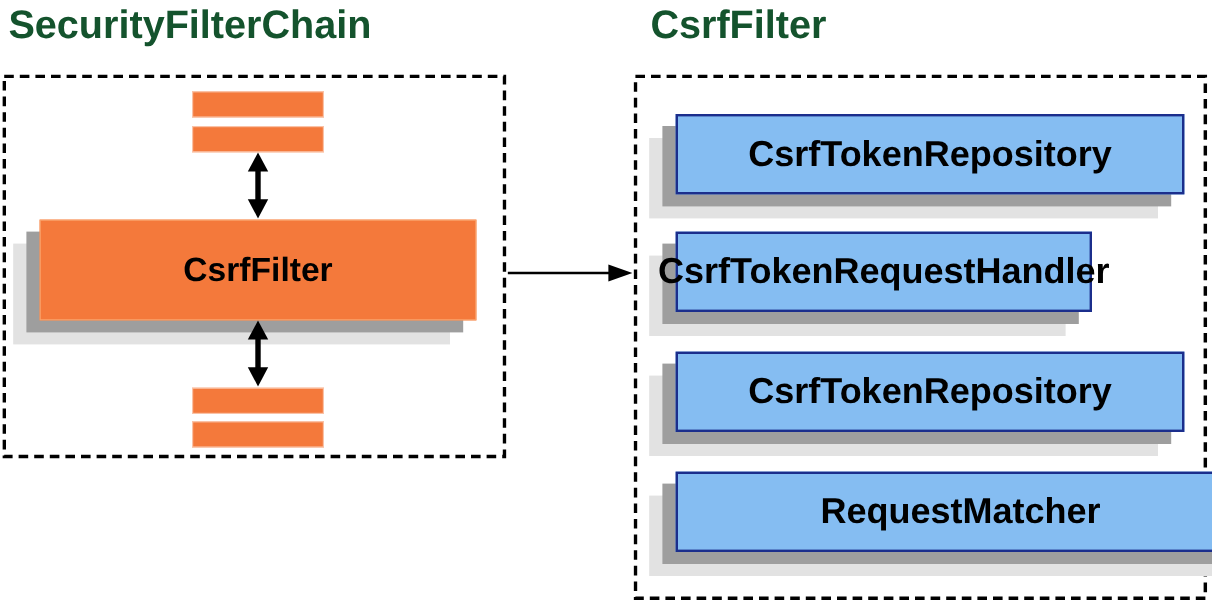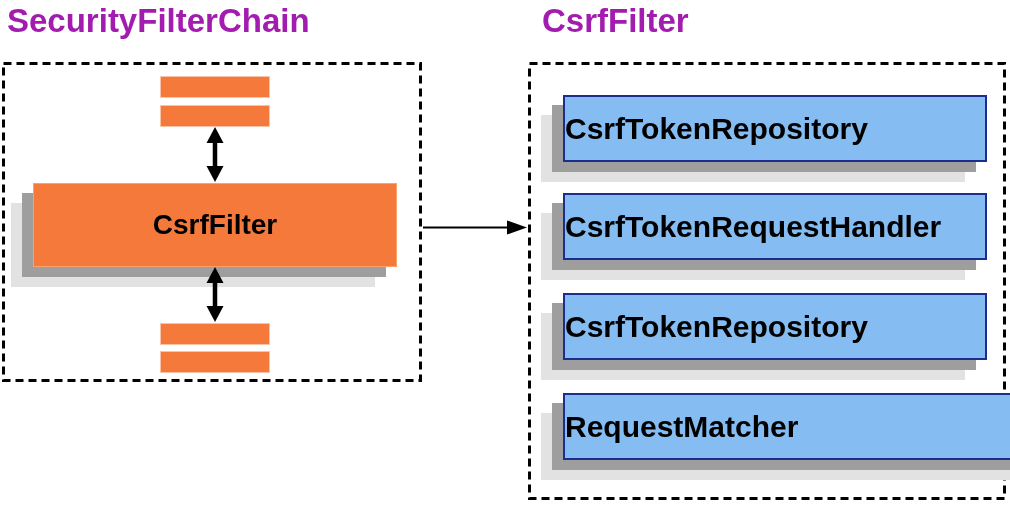--- a/index.html
+++ b/index.html
@@ -13,21 +13,21 @@
     width: 1010px;
     height: 505px;
     background: #ffffff;
     overflow: hidden;
   }
   .abs { position: absolute; }
   .panel-title {
     font-weight: bold;
     font-size: 33px;
     line-height: 1.1;
-    color: #a21caf;
+    color: #14532d;
     white-space: nowrap;
   }
   .dashed-panel { background: transparent; }
   .dashed-panel svg { display: block; }
   .filter-bar {
     background: var(--filter-orange, #f4793b);
     border: 1px solid rgba(255, 255, 255, 0.55);
     box-sizing: border-box;
   }
   .csrf-filter-box {
@@ -45,20 +45,21 @@
     font-size: 28px;
     color: #000000;
     white-space: nowrap;
   }
   .component-box {
     background: var(--component-blue, #85bdf2);
     border: 2px solid var(--component-border-navy, #1b2e8c);
     box-sizing: border-box;
     display: flex;
     align-items: center;
+    justify-content: center;
     box-shadow: -11px 10px 0 var(--shadow-dark-gray, #9e9e9e),
                 -22px 20px 0 var(--shadow-light-gray, #e2e2e2);
   }
   .component-box .label {
     font-weight: bold;
     font-size: 30px;
     color: #000000;
     white-space: nowrap;
   }
   .arrow svg { display: block; }
@@ -114,21 +115,21 @@
   <div class="abs dashed-panel" style="left:528px; top:62px; width:478px; height:438px;">
     <svg width="478" height="438">
       <rect x="1.5" y="1.5" width="475" height="435" fill="none" stroke="#000000" stroke-width="3" stroke-dasharray="8 5"></rect>
     </svg>
   </div>
 
   <div class="abs component-box" style="left:563px; top:95px; width:424px; height:67px;">
     <span class="label">CsrfTokenRepository</span>
   </div>
 
-  <div class="abs component-box" style="left:563px; top:193px; width:424px; height:67px;">
+  <div class="abs component-box" style="left:563px; top:193px; width:347px; height:67px;">
     <span class="label">CsrfTokenRequestHandler</span>
   </div>
 
   <div class="abs component-box" style="left:563px; top:293px; width:424px; height:67px;">
     <span class="label">CsrfTokenRepository</span>
   </div>
 
   <div class="abs component-box" style="left:563px; top:393px; width:475px; height:67px;">
     <span class="label">RequestMatcher</span>
   </div>

